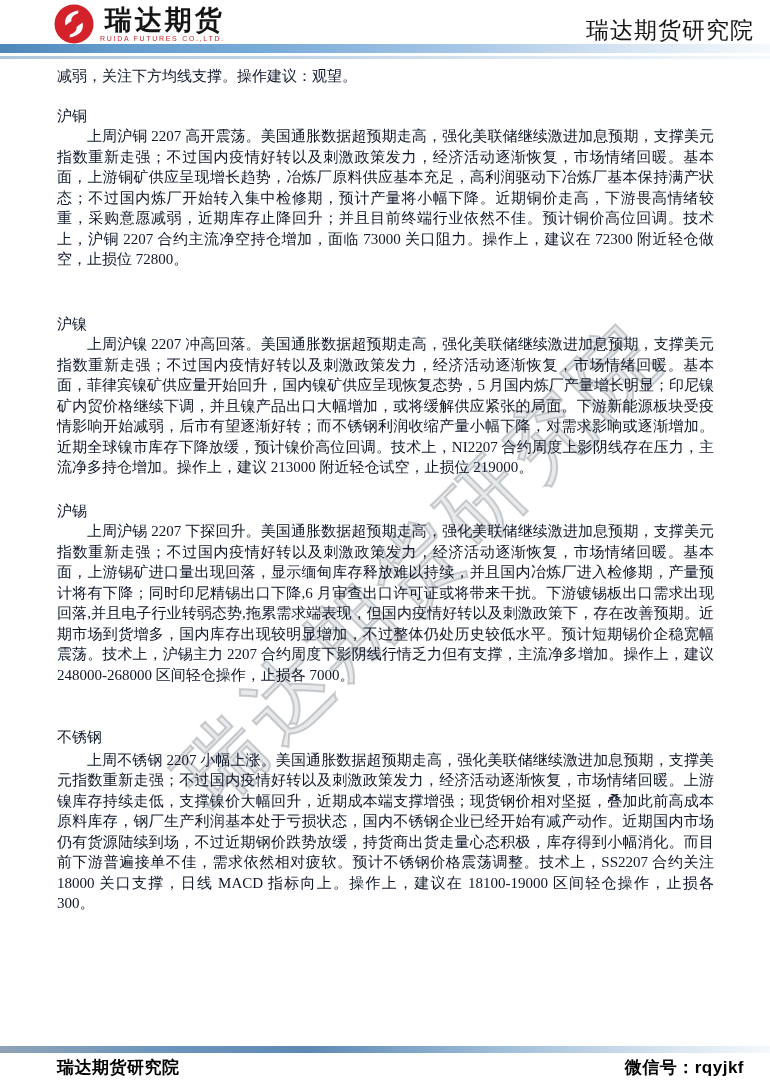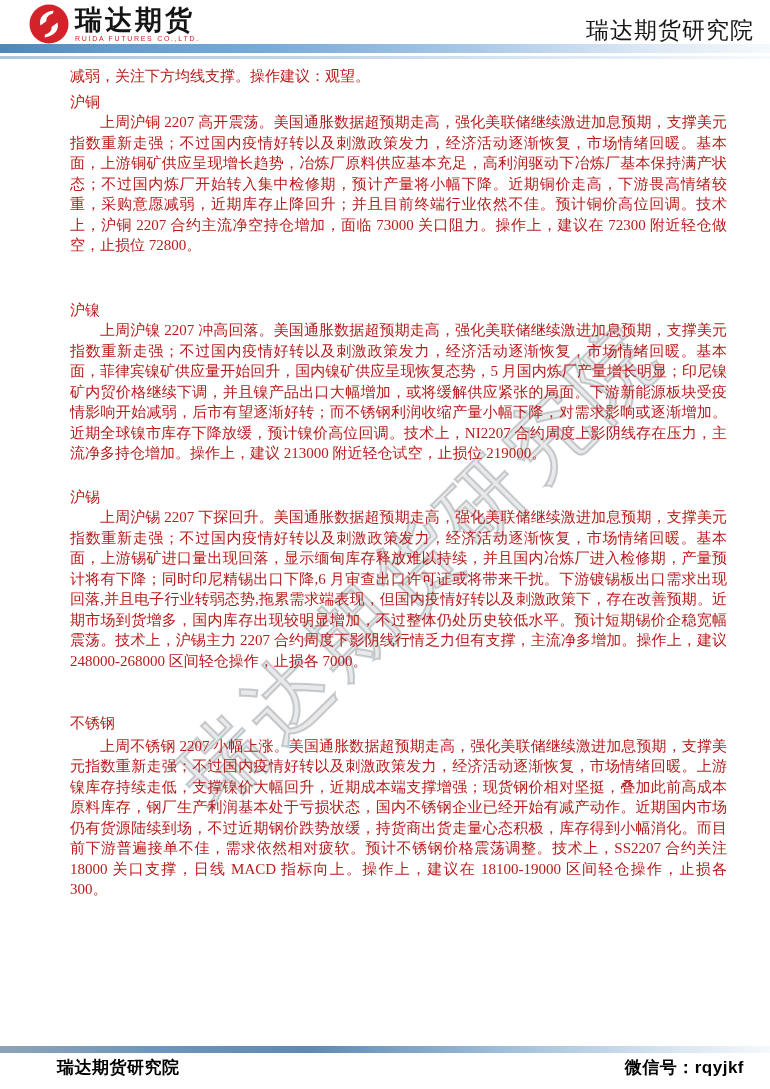--- a/index.html
+++ b/index.html
@@ -6,21 +6,21 @@
   body {
     width:770px; height:1089px;
     background:#ffffff;
     position:relative;
     overflow:hidden;
     font-family:"Liberation Serif","DejaVu Serif",serif;
   }
 
   
   .header { position:absolute; top:0; left:0; width:770px; height:44px; background:#fff; }
-  .logo { position:absolute; left:28px; top:3px; display:flex; align-items:center; }
+  .logo { position:absolute; left:53px; top:3px; display:flex; align-items:center;text-align:right; }
   .logo svg { width:42px; height:42px; display:block; }
   .logo-text { margin-left:5px; }
   .logo-name {
     font-family:"Liberation Sans","DejaVu Sans",sans-serif;
     font-weight:bold; font-size:27px; letter-spacing:3px;
     color:#141414; line-height:1.05;
   }
   .logo-sub {
     font-family:"Liberation Sans","DejaVu Sans",sans-serif;
     font-size:7px; color:#c9242b; letter-spacing:1.7px; margin-top:1px;
@@ -50,28 +50,28 @@
     transform:rotate(-45deg); transform-origin:center;
     font-family:"Liberation Serif","DejaVu Serif",serif;
     font-size:84px; letter-spacing:8px;
     color:rgba(170,175,181,0.28);
     -webkit-text-stroke:2px rgba(160,166,172,0.55);
     pointer-events:none; z-index:0;
   }
 
   
   .main {
-    position:absolute; top:66px; left:70px; width:657px; z-index:1;
-    font-size:15px; line-height:20.5px; color:#b91c1c;
+    position:absolute; top:66px; left:57px; width:657px; z-index:1;
+    font-size:15px; line-height:20.5px; color:#0f172a;
     text-align:justify;
   }
   .main p { margin:0; text-indent:2em; }
   .main p.intro { text-indent:0; }
   .sec-title { margin:0; }
-  .section:nth-of-type(1) .sec-title { margin-top:5px; }
+  .section:nth-of-type(1) .sec-title { margin-top:19px; }
   .section:nth-of-type(2) .sec-title { margin-top:44px; }
   .section:nth-of-type(3) .sec-title { margin-top:23px; }
   .section:nth-of-type(4) .sec-title { margin-top:44px;font-family:Liberation Mono, monospace; }
   .section:nth-of-type(5) .sec-title { margin-top:32px; }
 
   
   .footer-bar {
     position:absolute; top:1046px; left:0; width:770px; height:7px;
     background:linear-gradient(to right,#8ea3b6 0%,#6d96bd 20%,#5d89b3 40%,#9ebdd8 65%,#d3e1ee 85%,#f5f9fc 100%);
   }

